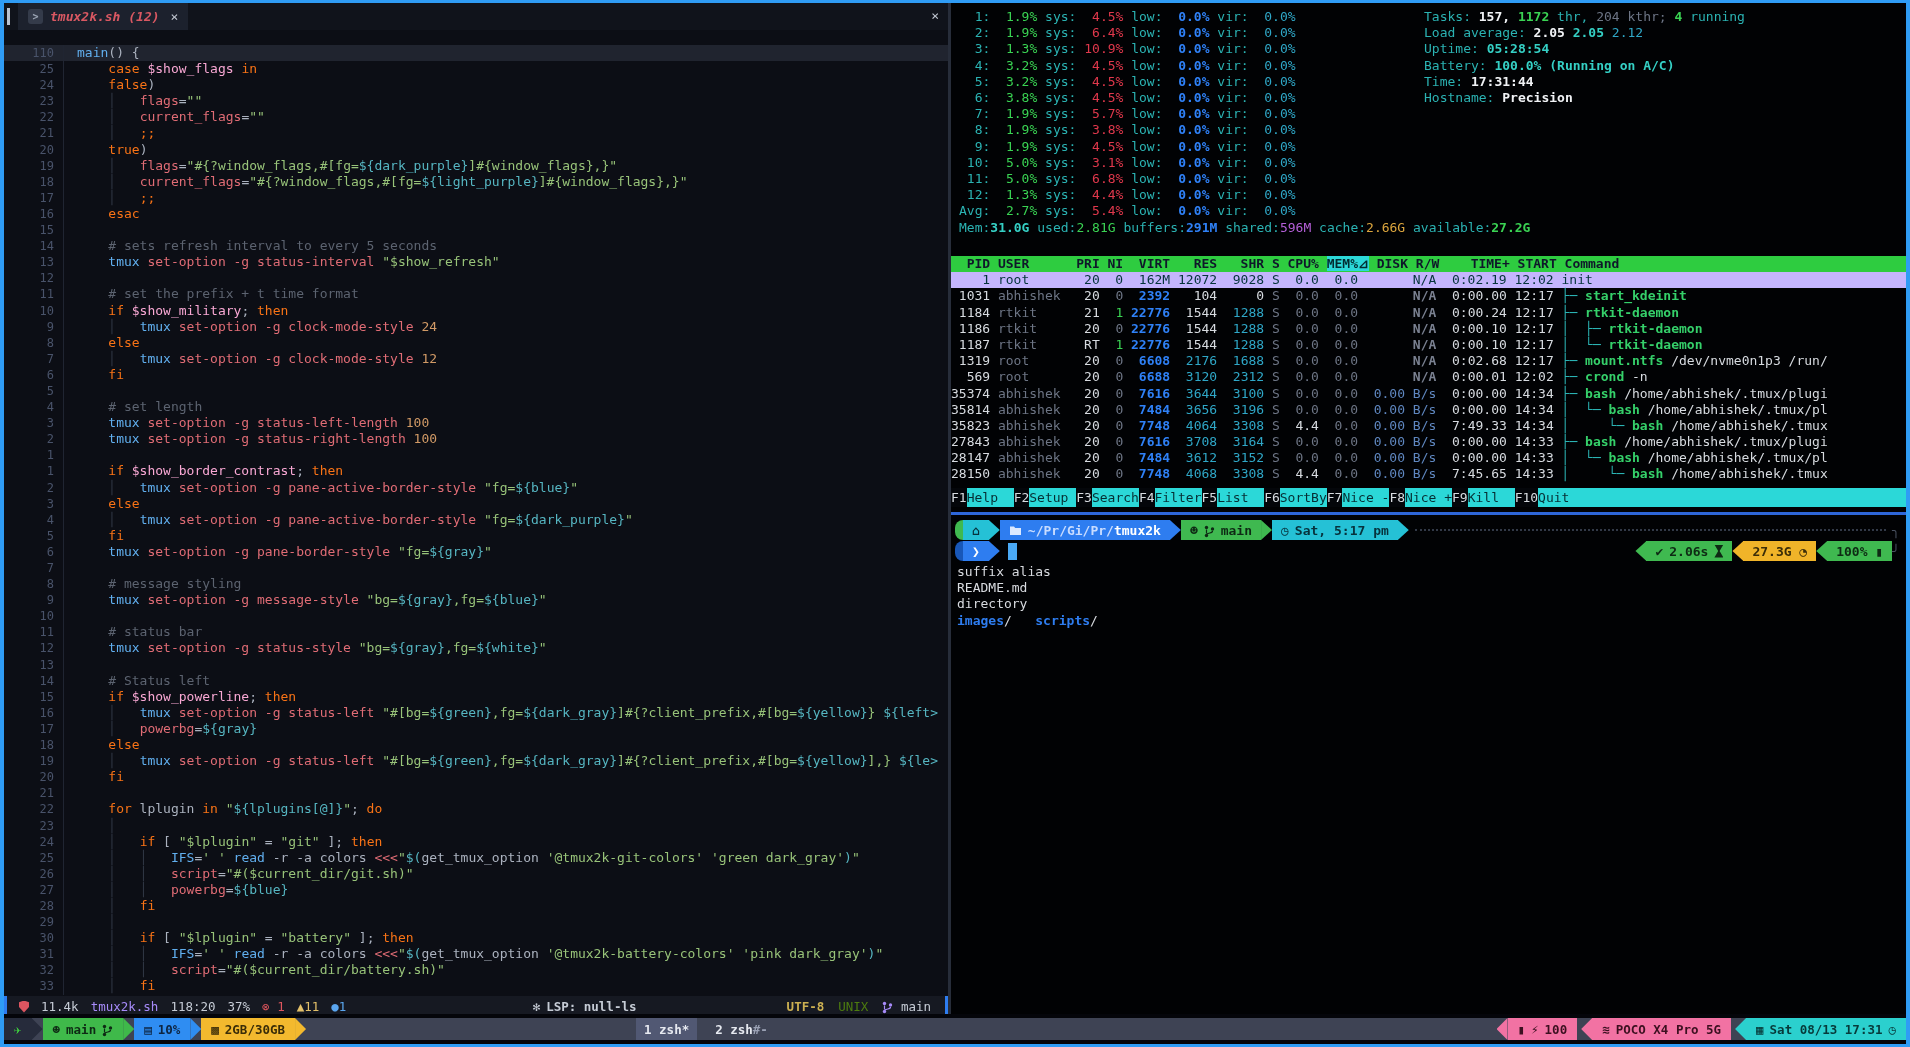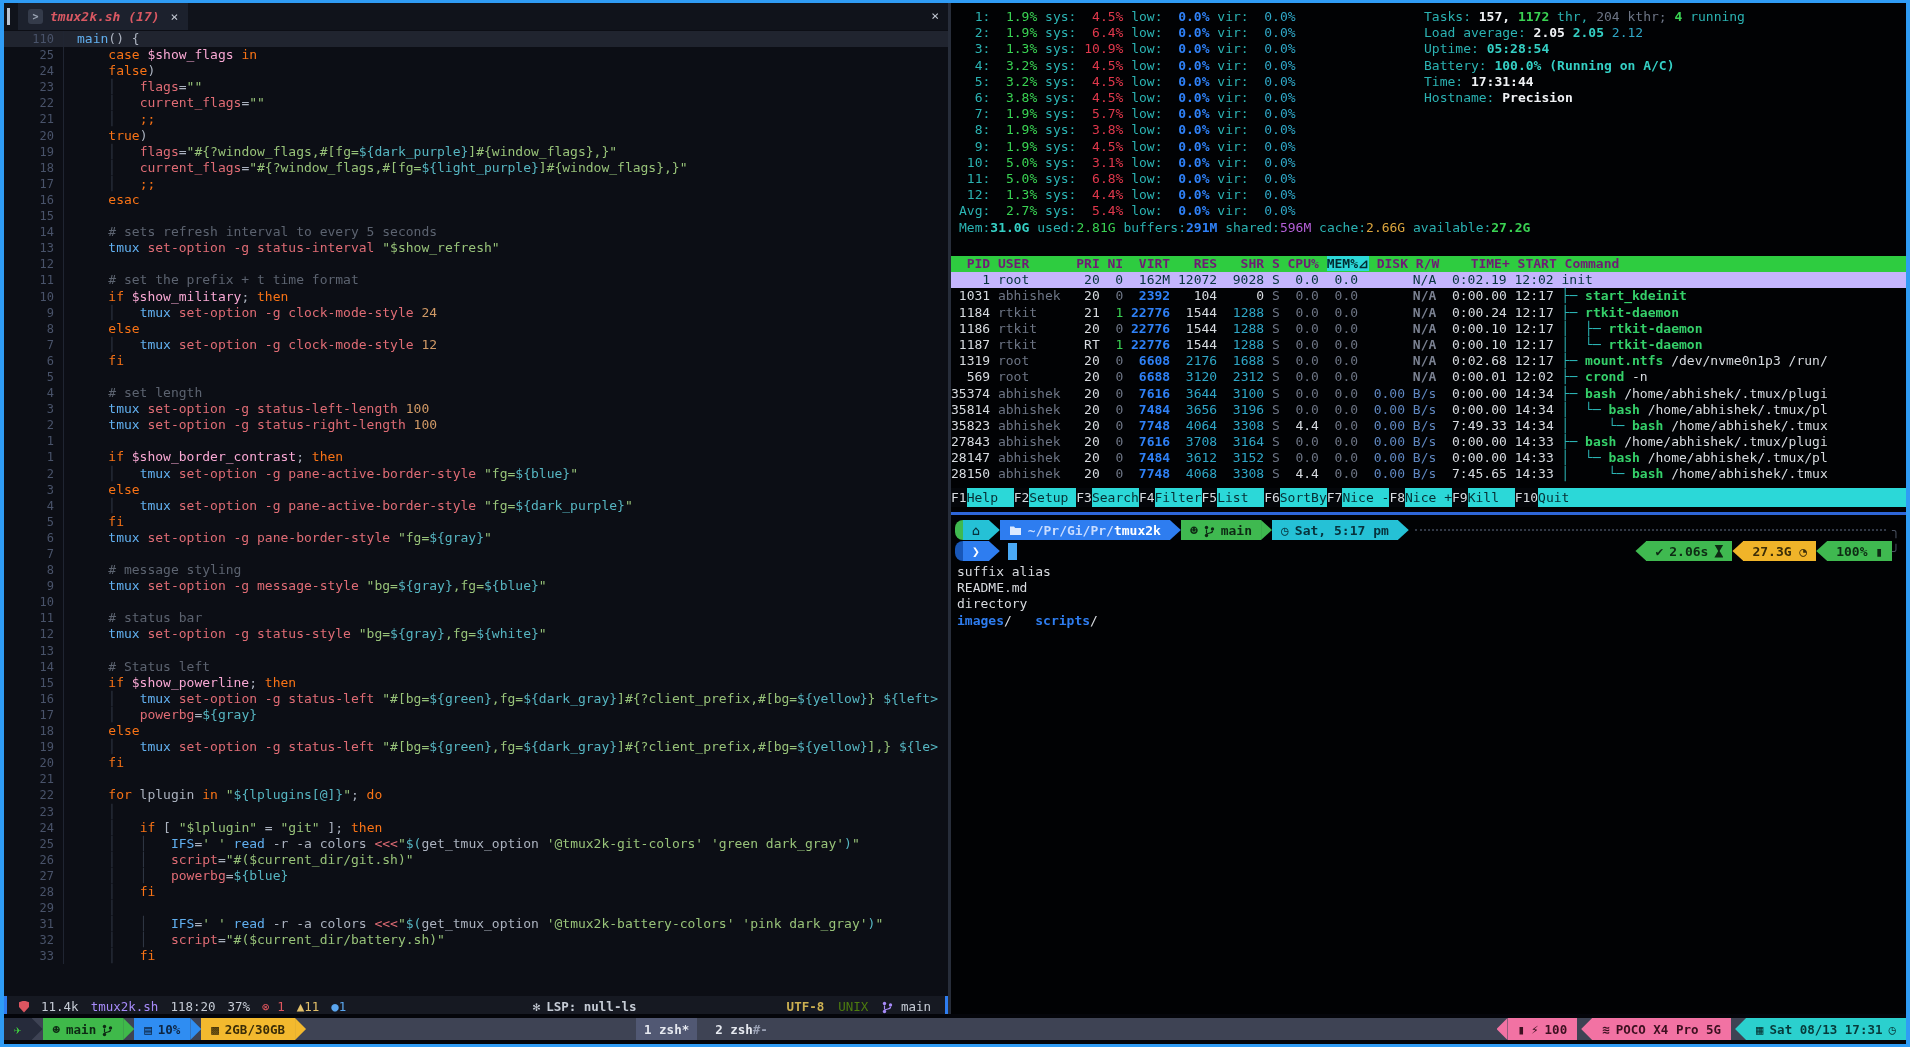--- a/index.html
+++ b/index.html
@@ -18,21 +18,21 @@
   #editor{position:absolute;left:4px;top:3px;width:944px;height:1011px;background:#0c0e15;overflow:hidden}
   #tabline{position:absolute;left:0;top:0;right:0;height:27px;background:#10131b;display:flex;align-items:center}
   .tabind{width:3px;height:17px;background:#b9c2d0;margin-left:3px;flex:none}
   .tab{display:flex;align-items:center;height:27px;background:#1c212d;padding:0 10px;gap:7px;margin-left:8px}
   .tabicon{width:15px;height:15px;background:#343b4a;border-radius:3px;color:#9aa3b2;
            font:bold 10px/15px "DejaVu Sans Mono",monospace;text-align:center;flex:none}
   .tabtitle{color:#d95862;font-style:italic;font-weight:bold;font-size:13px}
   .tabx{color:#c6ccd6;font-size:13px;margin-left:4px}
   #tabline-close{position:absolute;right:9px;top:5px;color:#c6ccd6;font-size:13px}
 
-  #code{position:absolute;left:0;top:28px;right:0;height:966px;font-size:13px;line-height:16.1px}
+  #code{position:absolute;left:0;top:42px;right:0;height:966px;font-size:13px;line-height:16.1px}
   .cl{display:flex;height:16.1px;white-space:pre}
   .num{width:50px;text-align:right;padding-right:9px;color:#49536a;flex:none;
        border-right:1px solid #202532;margin-right:13px;font-size:12px}
   .cl.ctx{background:#20242f}
   .cl.cur{background:#151a26}
   .cur .num{color:#c9cfdb;font-weight:bold}
   .ct{white-space:pre}
   .c-t{color:#abb2bf}.c-k{color:#f97316}.c-v{color:#e06c75}.c-y{color:#f9a8d4}
   .c-s{color:#98c379}.c-cy{color:#56b6c2}.c-b{color:#61afef}.c-nu{color:#d19a66}
   .c-c{color:#5c6370}.c-gd{color:#313845}.c-tr{color:#56b6c2}
@@ -59,21 +59,21 @@
   #mem{position:absolute;left:8px;top:217px}
   .c-lbl{color:#2bb3b3}.c-g{color:#3ad353}.c-gb{color:#3ad353;font-weight:bold}
   .c-r{color:#e0384c}.c-bl{color:#2f81f7;font-weight:bold}.c-te{color:#2fa7c7}
   .c-w{color:#d7dbe0}.c-wb{color:#f0f2f5;font-weight:bold}
   .c-teb{color:#35d0c5;font-weight:bold}.c-memb{color:#35d0c5;font-weight:bold}
   .c-mag{color:#b45fd8}.c-yel{color:#dca63e}.c-dim{color:#6d7585}
   .c-dgb{color:#5f87c0}.c-nab{color:#7a8191;font-weight:bold}
   .c-cmd{color:#35d06a;font-weight:bold}.c-tree{color:#2bb3b3}
   #ptable{position:absolute;left:0;top:253px;right:0}
   .throw{background:#2ecc40}
-  .c-h{color:#701a75;font-weight:bold}
+  .c-h{color:#0f172a;font-weight:bold}
   .c-hs{background:#2bd8d8;color:#032c31;font-weight:bold}
   .selrow{background:#c4b5fd;color:#05343b}
   .prow{padding-left:0}
   #fbar{position:absolute;left:0;top:485px;right:0;height:19px;display:flex;
         font-size:13px;line-height:19px;white-space:pre}
   .fn{color:#d7dbe0;background:#04060a}
   .fl{background:#2bd8d8;color:#062e33}
   #ffill{flex:1;background:#2bd8d8}
 
   
@@ -123,21 +123,21 @@
   <div class="frame" id="f-left"></div>
   <div class="frame" id="f-right"></div>
   <div id="vdiv"></div>
   <div id="hdiv"></div>
 
   <div id="editor">
     <div id="tabline">
       <span class="tabind"></span>
       <div class="tab">
         <span class="tabicon">&gt;</span>
-        <span class="tabtitle">tmux2k.sh (17)</span>
+        <span class="tabtitle">tmux2k.sh (12)</span>
         <span class="tabx">×</span>
       </div>
       <span id="tabline-close">×</span>
     </div>
     <div id="code">
         <div class="cl ctx"><span class="num">110</span><span class="ct"><span class="c-b">main</span><span class="c-t">() {</span></span></div>
         <div class="cl"><span class="num">25</span><span class="ct"><span class="c-t">    </span><span class="c-k">case</span><span class="c-t"> </span><span class="c-y">$show_flags</span><span class="c-t"> </span><span class="c-k">in</span></span></div>
         <div class="cl"><span class="num">24</span><span class="ct"><span class="c-t">    </span><span class="c-k">false</span><span class="c-t">)</span></span></div>
         <div class="cl"><span class="num">23</span><span class="ct"><span class="c-t">    </span><span class="c-gd">│</span><span class="c-t">   </span><span class="c-v">flags</span><span class="c-t">=</span><span class="c-s">""</span></span></div>
         <div class="cl"><span class="num">22</span><span class="ct"><span class="c-t">    </span><span class="c-gd">│</span><span class="c-t">   </span><span class="c-v">current_flags</span><span class="c-t">=</span><span class="c-s">""</span></span></div>
@@ -184,20 +184,21 @@
         <div class="cl"><span class="num">20</span><span class="ct"><span class="c-t">    </span><span class="c-k">fi</span></span></div>
         <div class="cl"><span class="num">21</span><span class="ct"></span></div>
         <div class="cl"><span class="num">22</span><span class="ct"><span class="c-t">    </span><span class="c-k">for</span><span class="c-t"> lplugin </span><span class="c-k">in</span><span class="c-t"> </span><span class="c-s">"</span><span class="c-cy">${lplugins[@]}</span><span class="c-s">"</span><span class="c-t">;</span><span class="c-k"> do</span></span></div>
         <div class="cl"><span class="num">23</span><span class="ct"><span class="c-t">    </span><span class="c-gd">│</span></span></div>
         <div class="cl"><span class="num">24</span><span class="ct"><span class="c-t">    </span><span class="c-gd">│</span><span class="c-t">   </span><span class="c-k">if</span><span class="c-t"> [ </span><span class="c-s">"$lplugin"</span><span class="c-t"> = </span><span class="c-s">"git"</span><span class="c-t"> ];</span><span class="c-k"> then</span></span></div>
         <div class="cl"><span class="num">25</span><span class="ct"><span class="c-t">    </span><span class="c-gd">│</span><span class="c-t">   </span><span class="c-gd">│</span><span class="c-t">   </span><span class="c-b">IFS</span><span class="c-t">=</span><span class="c-s">' '</span><span class="c-t"> </span><span class="c-b">read</span><span class="c-t"> -r -a colors </span><span class="c-v">&lt;&lt;&lt;</span><span class="c-s">"</span><span class="c-cy">$(</span><span class="c-t">get_tmux_option </span><span class="c-s">'@tmux2k-git-colors' 'green dark_gray'</span><span class="c-cy">)</span><span class="c-s">"</span></span></div>
         <div class="cl"><span class="num">26</span><span class="ct"><span class="c-t">    </span><span class="c-gd">│</span><span class="c-t">   </span><span class="c-gd">│</span><span class="c-t">   </span><span class="c-v">script</span><span class="c-t">=</span><span class="c-s">"#($current_dir/git.sh)"</span></span></div>
         <div class="cl"><span class="num">27</span><span class="ct"><span class="c-t">    </span><span class="c-gd">│</span><span class="c-t">   </span><span class="c-gd">│</span><span class="c-t">   </span><span class="c-v">powerbg</span><span class="c-t">=</span><span class="c-cy">${blue}</span></span></div>
         <div class="cl"><span class="num">28</span><span class="ct"><span class="c-t">    </span><span class="c-gd">│</span><span class="c-t">   </span><span class="c-k">fi</span></span></div>
         <div class="cl"><span class="num">29</span><span class="ct"><span class="c-t">    </span><span class="c-gd">│</span></span></div>
+        <div class="cl"><span class="num">30</span><span class="ct"><span class="c-t">    </span><span class="c-gd">│</span><span class="c-t">   </span><span class="c-k">if</span><span class="c-t"> [ </span><span class="c-s">"$lplugin"</span><span class="c-t"> = </span><span class="c-s">"battery"</span><span class="c-t"> ];</span><span class="c-k"> then</span></span></div>
         <div class="cl"><span class="num">31</span><span class="ct"><span class="c-t">    </span><span class="c-gd">│</span><span class="c-t">   </span><span class="c-gd">│</span><span class="c-t">   </span><span class="c-b">IFS</span><span class="c-t">=</span><span class="c-s">' '</span><span class="c-t"> </span><span class="c-b">read</span><span class="c-t"> -r -a colors </span><span class="c-v">&lt;&lt;&lt;</span><span class="c-s">"</span><span class="c-cy">$(</span><span class="c-t">get_tmux_option </span><span class="c-s">'@tmux2k-battery-colors' 'pink dark_gray'</span><span class="c-cy">)</span><span class="c-s">"</span></span></div>
         <div class="cl"><span class="num">32</span><span class="ct"><span class="c-t">    </span><span class="c-gd">│</span><span class="c-t">   </span><span class="c-gd">│</span><span class="c-t">   </span><span class="c-v">script</span><span class="c-t">=</span><span class="c-s">"#($current_dir/battery.sh)"</span></span></div>
         <div class="cl"><span class="num">33</span><span class="ct"><span class="c-t">    </span><span class="c-gd">│</span><span class="c-t">   </span><span class="c-k">fi</span></span></div>
       </div>
     <div id="stl">
       <span class="stlcap"></span>
       <span class="shield"></span>
       <span>11.4k</span>
       <span class="stl-file">tmux2k.sh</span>
       <span>118:20</span>

